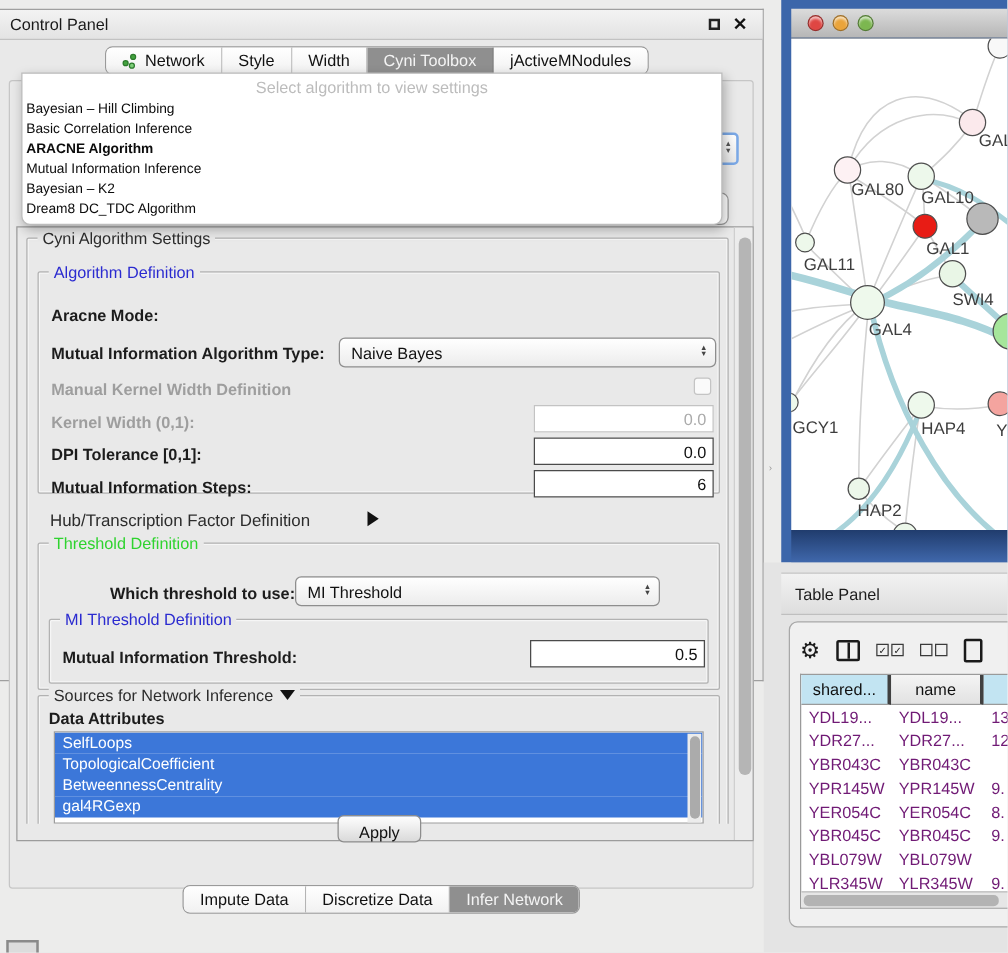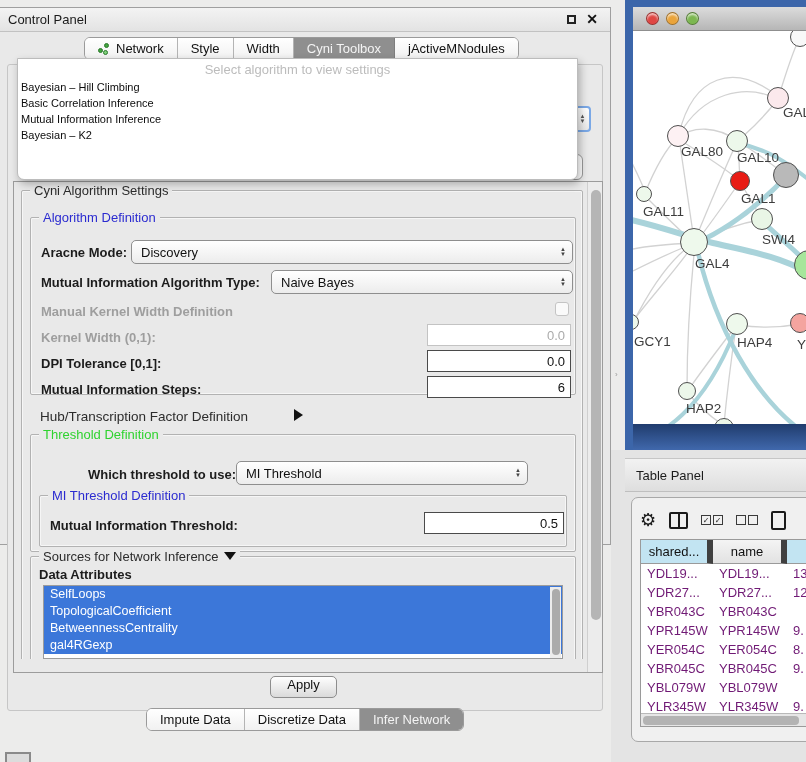--- a/index.html
+++ b/index.html
@@ -58,21 +58,21 @@
   .fld{position:absolute;height:22px;border:1px solid #4a4a4a;background:#fff;font-size:13px;color:#111;text-align:right;padding:0 5px;font-family:Liberation Sans, sans-serif;}
   .fld.dis{border-color:#c3c3c3;color:#ababab;}
 
   .chk{position:absolute;width:14px;height:14px;border:1px solid #c4c4c4;border-radius:3px;background:#fafafa;}
 
   #attr-list{position:absolute;left:12px;top:28px;width:520px;height:74px;background:#fff;border:1px solid #9c9c9c;overflow:hidden;}
   .attr-item{height:17px;line-height:17px;font-size:12.5px;color:#fff;background:var(--c-selection_blue,#3c77d9);padding-left:6px;white-space:nowrap;}
   #attr-vscroll{position:absolute;right:1px;top:1px;width:11px;height:72px;background:#ececec;}
   #attr-vthumb{position:absolute;left:1.5px;top:2px;width:8px;height:66px;border-radius:4px;background:#ababab;}
 
-  #apply-btn{position:absolute;left:270px;top:668px;width:67px;height:22px;border:1px solid #8d8d8d;border-radius:5px;background:linear-gradient(#fefefe,#dadada);font-size:13px;color:#111;display:flex;align-items:flex-start;justify-content:center;}
+  #apply-btn{position:absolute;left:270px;top:644px;width:67px;height:22px;border:1px solid #8d8d8d;border-radius:5px;background:linear-gradient(#fefefe,#dadada);font-size:13px;color:#111;display:flex;align-items:flex-end;justify-content:center;}
 
   
   #net-window{position:absolute;left:625px;top:0;width:181px;height:450px;background:var(--c-desktop_blue,#3c66aa);}
   #net-titlebar{position:absolute;left:8px;top:7px;right:0;height:24px;background:linear-gradient(#dcdcdc,#b6b6b6);border-bottom:1px solid #8f8f8f;display:flex;align-items:center;gap:7px;padding-left:13px;}
   .tl{width:13px;height:13px;border-radius:50%;border:1px solid rgba(0,0,0,.32);box-shadow:inset 0 2px 2px rgba(255,255,255,.65);}
   .tl.red{background:var(--c-mac_red,#df4643);}
   .tl.yellow{background:var(--c-mac_yellow,#eaa43b);}
   .tl.green{background:var(--c-mac_green,#7cb750);}
   #net-canvas{position:absolute;left:8px;top:31px;width:173px;height:393px;background:#fff;overflow:hidden;}
   #net-bottom{position:absolute;left:8px;top:424px;right:0;height:26px;background:linear-gradient(#203c6d,#4068ac);}
@@ -86,21 +86,21 @@
   #tp-panel{position:absolute;left:20px;top:47px;width:186px;height:245px;background:#f0f0f0;border:1px solid #a8a8a8;border-radius:7px;}
   #tp-toolbar{position:absolute;left:8px;top:8px;right:0;height:28px;display:flex;align-items:center;gap:13px;overflow:hidden;}
   .gear{font-size:18px;color:#1a1a1a;line-height:20px;}
   .splitcol{width:19px;height:17px;border:2px solid #1a1a1a;border-radius:2px;position:relative;}
   .splitcol::after{content:"";position:absolute;left:7px;top:0;width:2px;height:13px;background:#1a1a1a;}
   .chkpair{display:flex;gap:2px;}
   .mini-chk{width:10px;height:10px;border:1.5px solid #3a3a3a;font-size:8px;line-height:9px;text-align:center;color:#222;}
   .newcol{width:15px;height:19px;border:2px solid #1a1a1a;border-radius:2px;flex:none;}
   #tp-table{position:absolute;left:8px;top:41px;width:178px;height:188px;border:1px solid #9a9a9a;border-right:none;background:#fff;overflow:hidden;}
   #tp-header{display:flex;height:24px;}
-  .th{border-right:6px solid #404040;border-bottom:1px solid #9a9a9a;font-size:13px;color:#111;display:flex;align-items:center;justify-content:center;background:linear-gradient(#f4f4f4,#e2e2e2);flex:none;}
+  .th{border-right:3px solid #404040;border-bottom:1px solid #9a9a9a;font-size:13px;color:#111;display:flex;align-items:center;justify-content:center;background:linear-gradient(#f4f4f4,#e2e2e2);flex:none;}
   .th.hl{background:var(--c-table_header_blue,#c2e4f2);}
   #tp-rows{position:absolute;left:0;top:24px;width:100%;height:150px;overflow:hidden;}
   .tr{display:flex;height:19px;}
   .td{flex:none;font-size:13px;color:#701a75;padding-left:6px;line-height:19px;white-space:nowrap;overflow:hidden;}
   #tp-hscroll{position:absolute;left:0;bottom:0;width:100%;height:13px;background:#e6e6e6;border-top:1px solid #b9b9b9;}
   #tp-hthumb{position:absolute;left:2px;top:2px;width:156px;height:9px;border-radius:4px;background:#b3b3b3;}
 
   
   #mini-icon{position:absolute;left:5px;top:752px;width:26px;height:14px;border:2px solid #8a8a8a;background:#dcdcdc;}
   #splitter-mark{position:absolute;left:615px;top:370px;width:5px;height:9px;color:#9a9a9a;font-size:8px;line-height:9px;}
@@ -144,42 +144,37 @@
       <span>▲</span>
       <span>▼</span>
     </div>
   <div class="frag-field"></div>
 
   <div id="algo-popup">
     <div class="pop-ph">Select algorithm to view settings</div>
     <div>
         <div class="pop-item">Bayesian – Hill Climbing</div>
         <div class="pop-item">Basic Correlation Inference</div>
+        <div class="pop-item bold">ARACNE Algorithm</div>
         <div class="pop-item">Mutual Information Inference</div>
         <div class="pop-item">Bayesian – K2</div>
+        <div class="pop-item">Dream8 DC_TDC Algorithm</div>
       </div>
   </div>
 
   <div id="settings-wrap">
     <div id="settings-clip">
 
       <div class="grp" style="left:7px;top:8px;width:562px;height:600px;">
         <span class="grp-legend">Cyni Algorithm Settings</span>
 
         <div class="grp" style="left:8px;top:26px;width:546px;height:178px;">
           <span class="grp-legend blue">Algorithm Definition</span>
 
           <span class="lbl" style="left:10px;top:27px;">Aracne Mode:</span>
-          <div class="combo" style="left:100px;top:22px;width:442px;">
-            <span>Discovery</span>
-            <span class="stp">
-                <span>▲</span>
-                <span>▼</span>
-              </span>
-          </div>
 
           <span class="lbl" style="left:10px;top:57px;">Mutual Information Algorithm Type:</span>
           <div class="combo" style="left:240px;top:52px;width:302px;">
             <span>Naive Bayes</span>
             <span class="stp">
                 <span>▲</span>
                 <span>▼</span>
               </span>
           </div>
 

